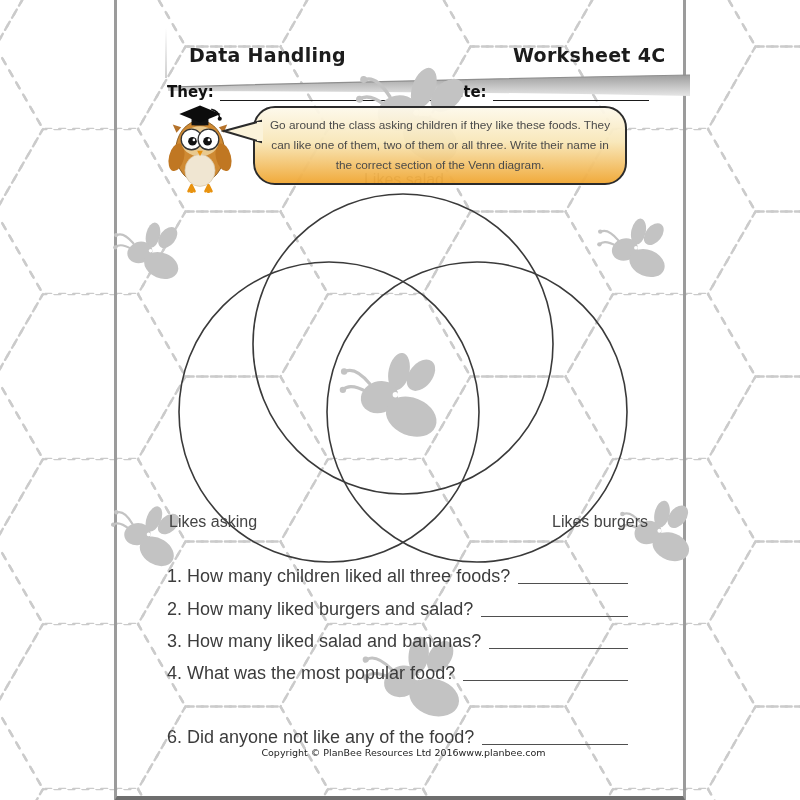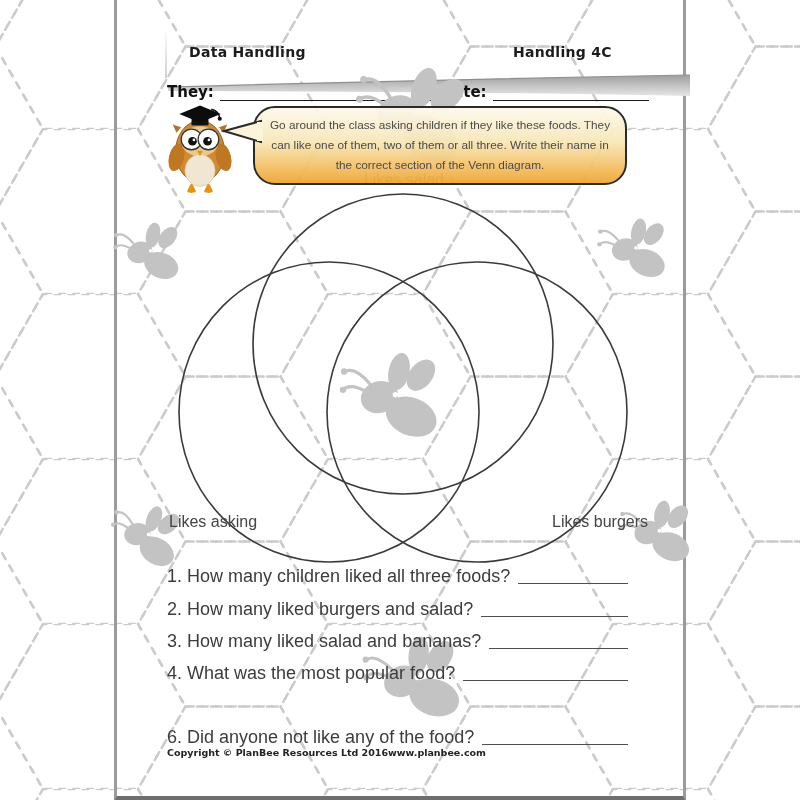--- a/index.html
+++ b/index.html
@@ -10,21 +10,21 @@
   
   .sheet{position:absolute;left:114px;top:-4px;width:566px;height:797px;
          border:3px solid #9b9b9b;border-bottom:6px solid #6e6e6e;
          background:transparent;z-index:1;}
   
   .bee{position:absolute;z-index:1;}
   .bee svg{display:block;width:100%;height:auto;}
   
   .band-edge{position:absolute;left:165px;top:28px;width:2px;height:50px;
              background:linear-gradient(#fff,#cfcfcf);z-index:2;}
-  .hdr{position:absolute;top:44px;font-weight:bold;font-size:14px;color:#1c1c1c;
+  .hdr{position:absolute;top:44px;font-weight:bold;font-size:19px;color:#1c1c1c;
        font-family:"DejaVu Sans",sans-serif;letter-spacing:.3px;z-index:3;}
   .hdr.left{left:189px;}
   .hdr.right{left:513px;}
   .swoosh{position:absolute;left:0;top:70px;z-index:2;}
   
   .iddrow{position:absolute;left:167px;top:84px;width:482px;display:flex;
           align-items:flex-end;z-index:3;}
   .idlbl{font-family:"DejaVu Sans",sans-serif;font-weight:bold;font-size:15px;
          color:#111;line-height:17px;}
   .idline{border-bottom:1.6px solid #1a1a1a;height:15px;}
@@ -45,22 +45,22 @@
   .vl-salad{left:345px;top:171px;width:118px;text-align:center;}
   .vl-bananas{left:169px;top:513px;}
   .vl-burgers{left:552px;top:513px;}
   
   .q-row{position:absolute;left:167px;width:461px;display:flex;
          align-items:flex-end;z-index:3;}
   .q-text{font-size:18px;color:#3c3c3c;white-space:nowrap;line-height:16px;}
   .q-line{flex:1;border-bottom:1.4px solid #4f4f4f;height:14px;margin-left:8px;}
   
   .footer{position:absolute;left:167px;top:747px;width:473px;display:flex;
-          justify-content:flex-start;z-index:3;
-          font-family:"DejaVu Sans",sans-serif;font-weight:bold;font-size:9.5px;color:#222;}
+          justify-content:center;z-index:3;
+          font-family:"DejaVu Sans",sans-serif;font-weight:normal;font-size:9.5px;color:#222;}
 </style>
 </head>
 <body>
 
 <div class="canvas">
 
   <svg class="hexlayer" width="800" height="800">
     <defs>
       <pattern id="hexp" width="285" height="165" patternUnits="userSpaceOnUse" x="-52" y="-36">
         <g fill="none" stroke="#cbcbcb" stroke-width="2.4" stroke-dasharray="6 8" stroke-linecap="round">
@@ -124,21 +124,21 @@
       </svg>
     </div>
   <div class="bee" style="left:362px;top:636px;width:118px">
     <svg viewBox="0 0 100 78" style="transform:rotate(-5deg)">
         <use href="#beeshape"></use>
       </svg>
     </div>
 
   <div class="band-edge"></div>
   <div class="hdr left">Data Handling</div>
-  <div class="hdr right">Handling 4C</div>
+  <div class="hdr right">Worksheet 4C</div>
   <svg class="swoosh" width="800" height="32">
     <defs>
       <linearGradient id="swg" x1="0" y1="0" x2="0" y2="1">
         <stop offset="0" stop-color="#9e9e9e"></stop>
           <stop offset="1" stop-color="#e6e6e6"></stop>
       </linearGradient>
     </defs>
     <path d="M168,17 Q420,10 690,5 L690,26 Q430,21 168,21 Z" fill="url(#swg)"></path>
     <path d="M168,17 Q420,10 690,5" fill="none" stroke="#8f8f8f" stroke-width="1.2"></path>
   </svg>

